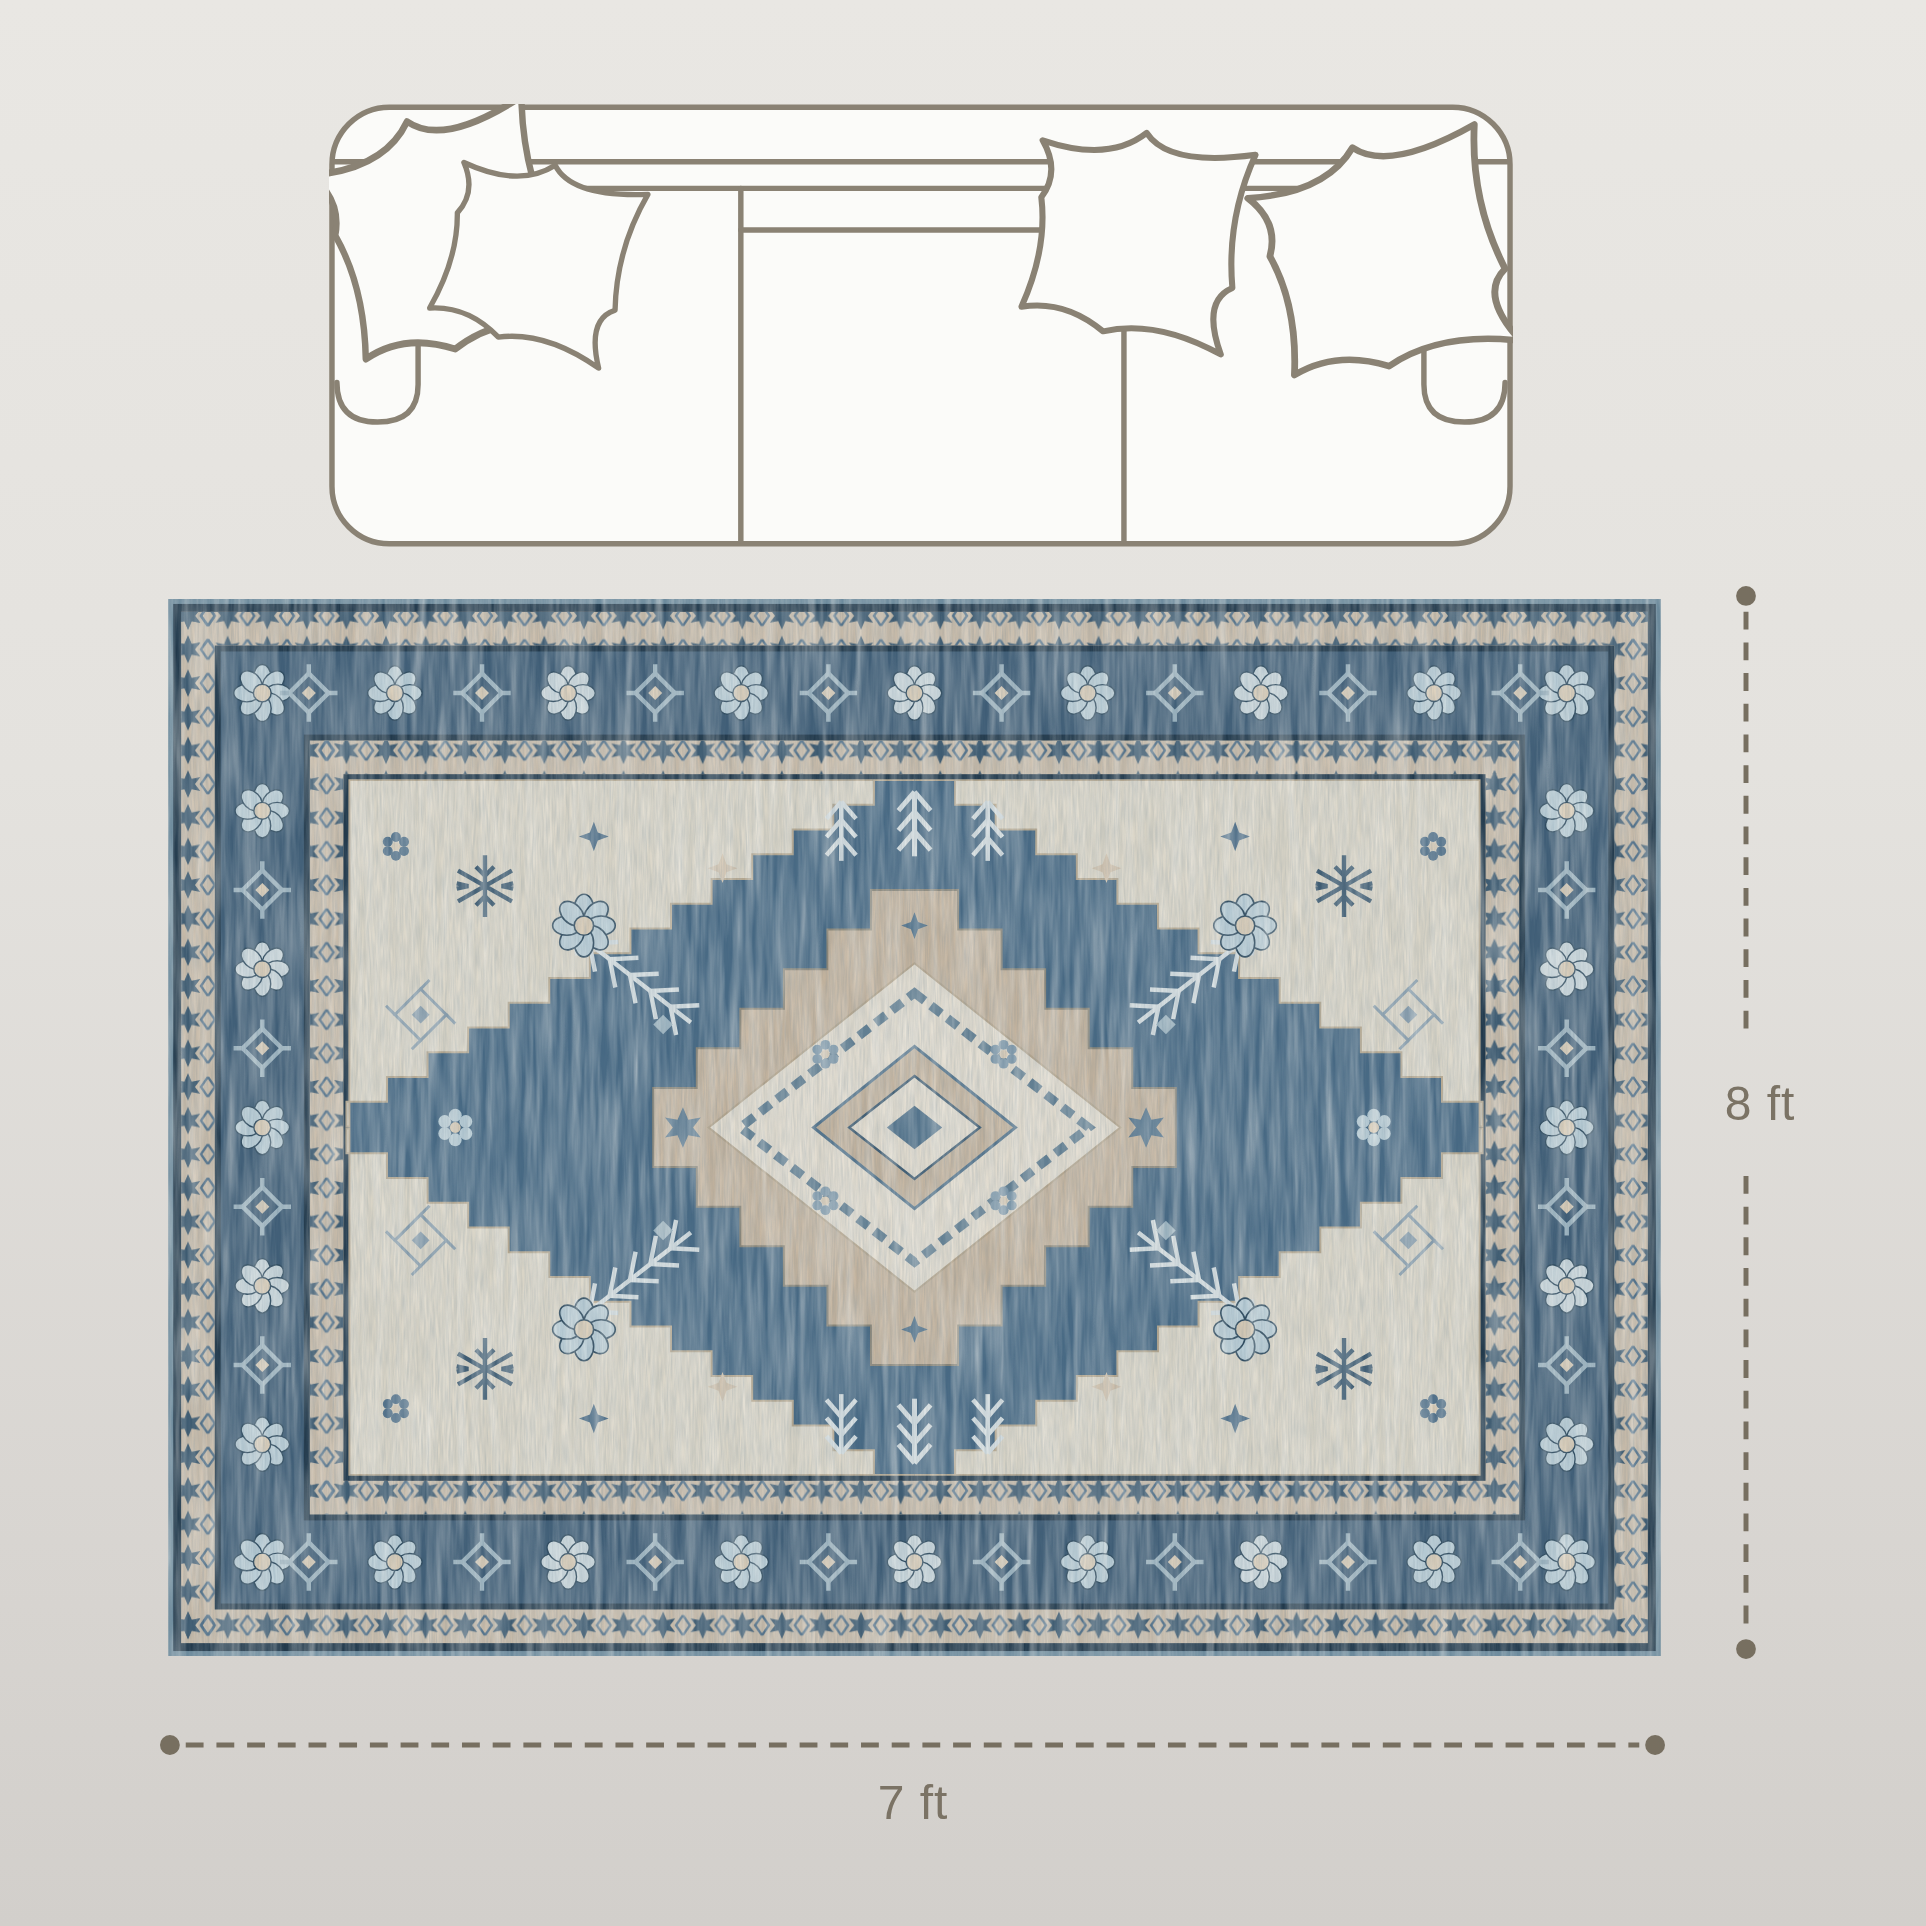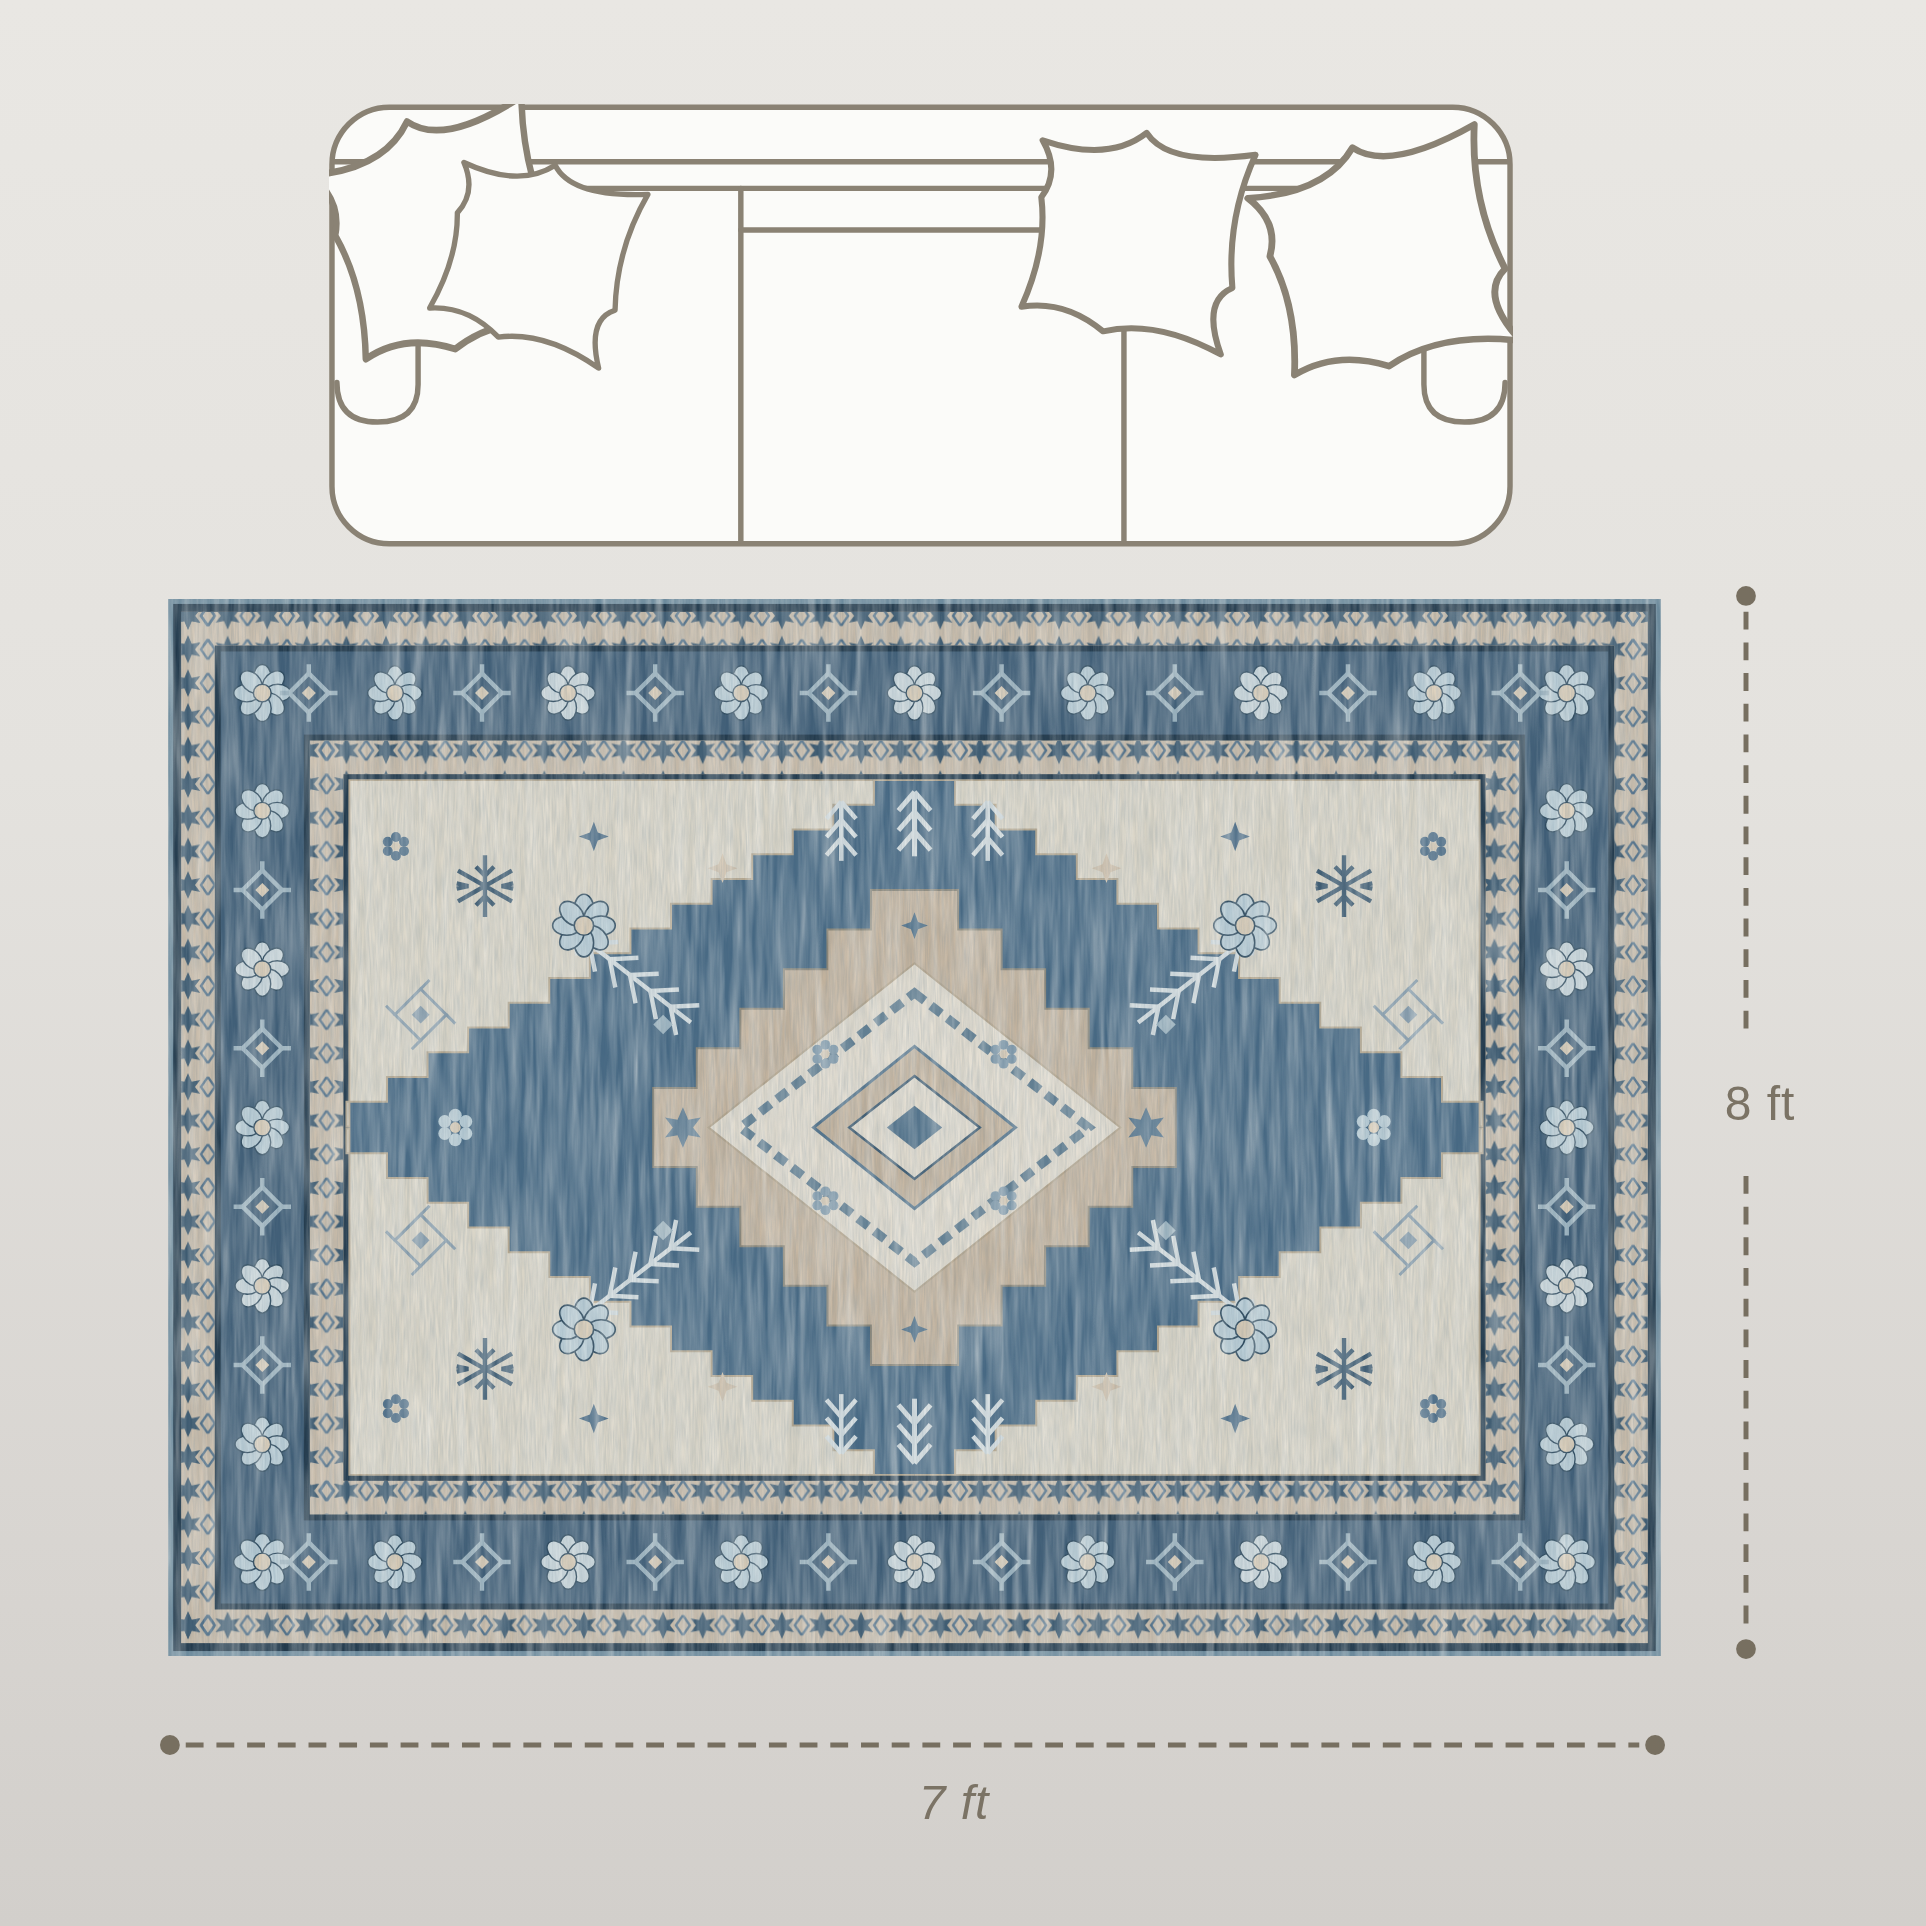--- a/index.html
+++ b/index.html
@@ -19,21 +19,21 @@
   .dim-label {
     position: absolute;
     transform: translate(-50%, -50%);
     font-size: 48px;
     letter-spacing: 1px;
     color: #7b7365;
     white-space: nowrap;
     user-select: none;
   }
   #height-dimension-label { left: 1760px; top: 1103px; }
-  #width-dimension-label  { left: 954px;  top: 1802px; font-style: italic; }
+  #width-dimension-label  { left: 913px;  top: 1802px; }
 </style>
 </head>
 <body>
 
 <div id="stage">
 
   <svg id="sofa-icon" class="abs" viewBox="0 0 1196 447">
     <g fill="none" stroke="#8a8274" stroke-width="5.5" stroke-linecap="round" stroke-linejoin="round">
 
       <rect x="3" y="3" width="1190" height="441" rx="58" fill="#fbfbf9"></rect>

